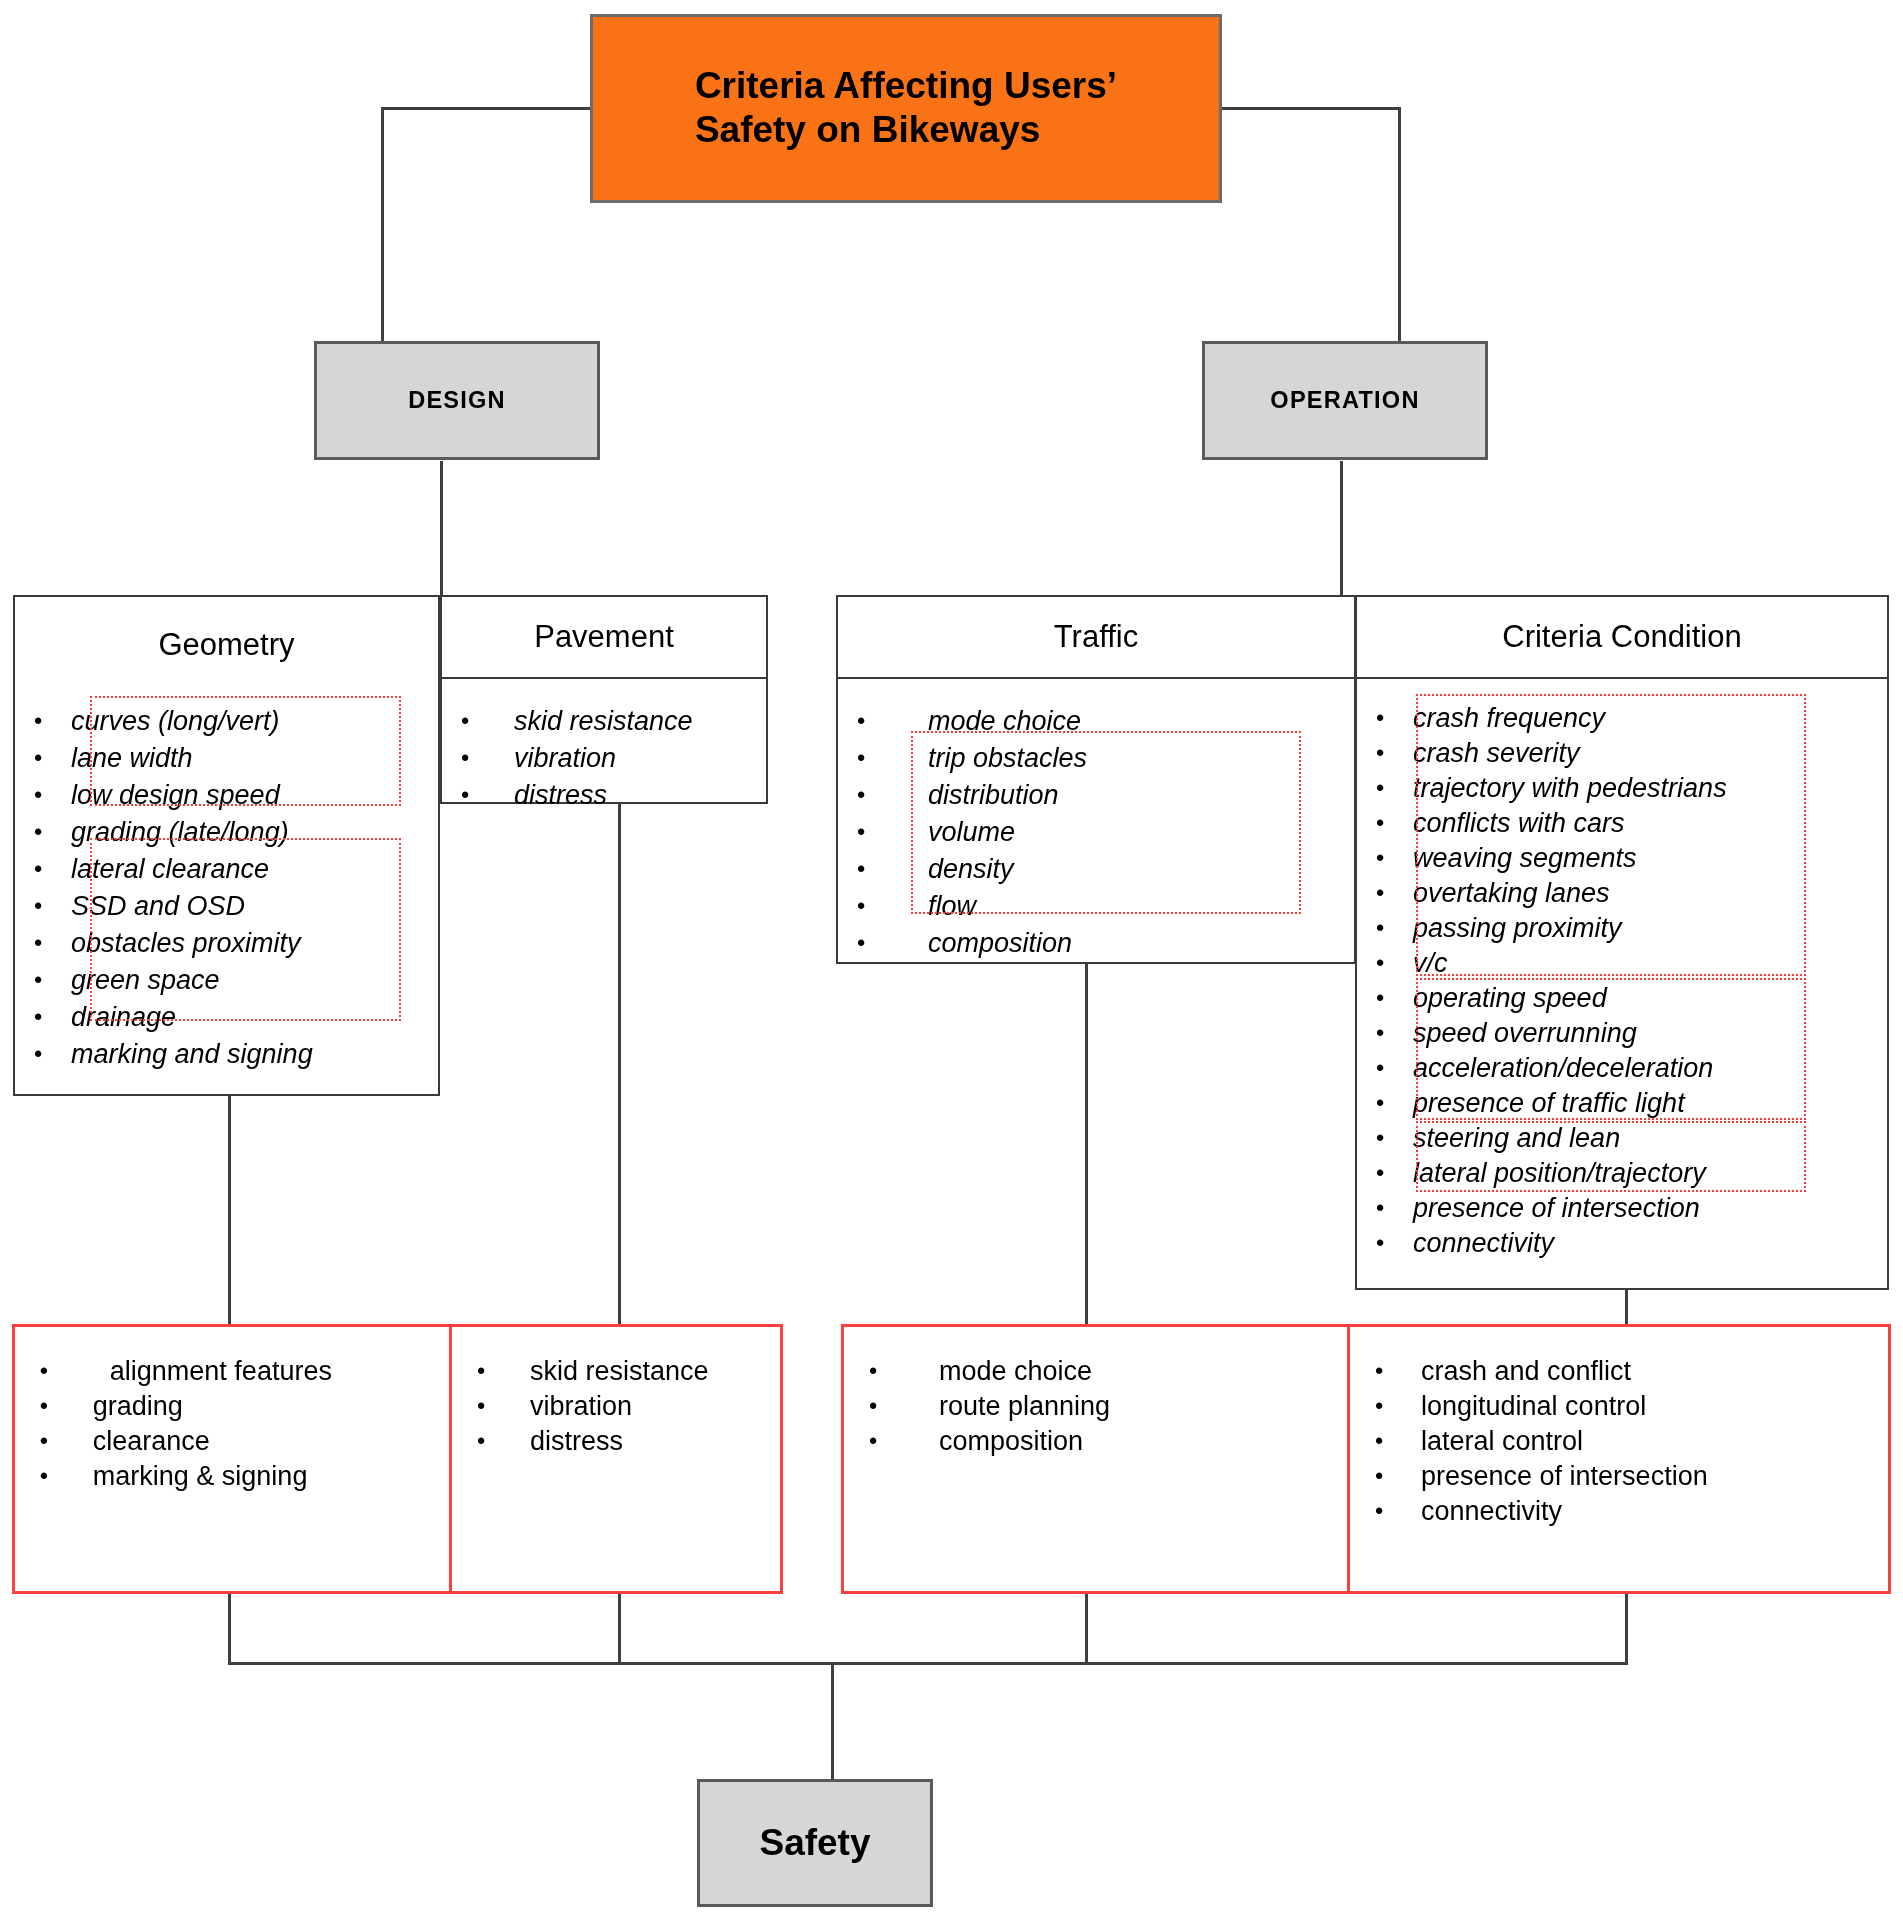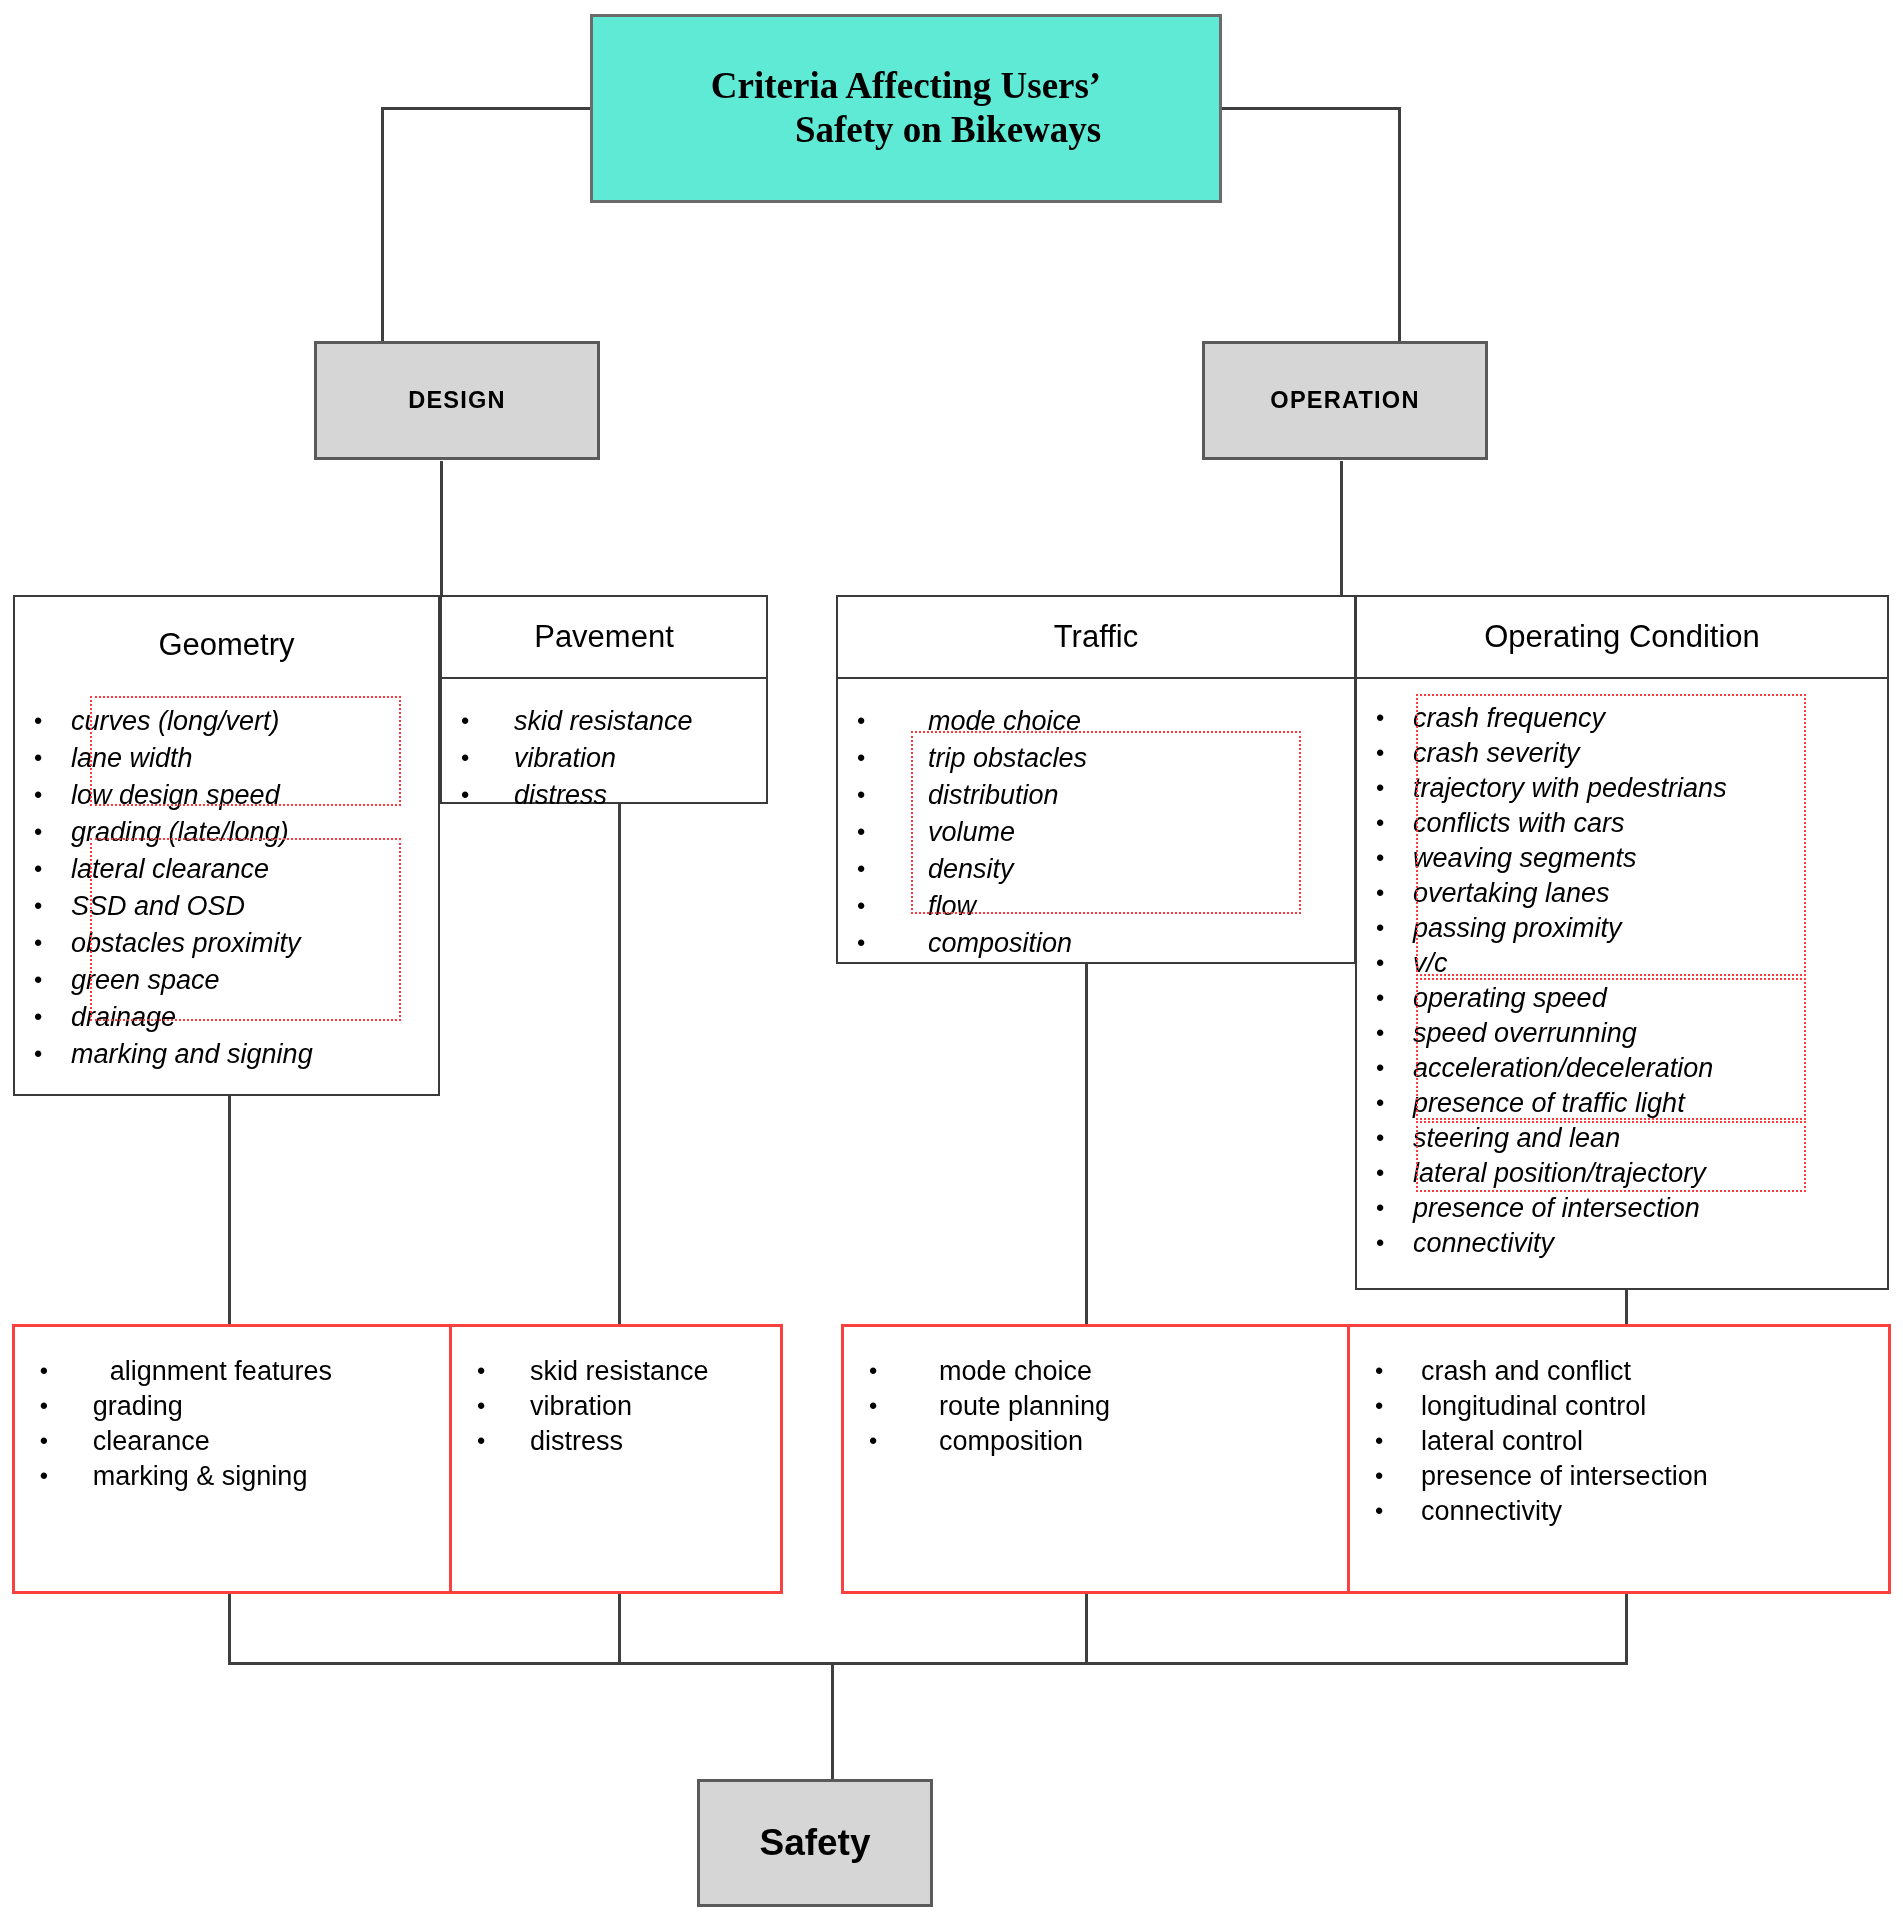--- a/index.html
+++ b/index.html
@@ -7,24 +7,24 @@
   #stage{position:relative;width:1904px;height:1926px;background:#fff;overflow:hidden;}
 
   
   .vline{position:absolute;background:#3f3f3f;width:3px;}
   .hline{position:absolute;background:#3f3f3f;height:3px;}
 
   
   .greybox{position:absolute;box-sizing:border-box;background:#d6d6d6;
            border:3px solid #5a5a5a;display:flex;align-items:center;
            justify-content:center;text-align:center;font-weight:bold;color:#000;}
-  .titlebox{position:absolute;box-sizing:border-box;background:#5eead4;
+  .titlebox{position:absolute;box-sizing:border-box;background:#f97316;
             border:3px solid #6b6b6b;display:flex;align-items:center;
-            justify-content:center;text-align:right;font-weight:bold;color:#000;
-            line-height:1.18;font-family:Liberation Serif, serif;}
+            justify-content:center;text-align:left;font-weight:bold;color:#000;
+            line-height:1.18;}
   .colhdr{position:absolute;box-sizing:border-box;border:2.4px solid #3a3a3a;background:#fff;
           display:flex;align-items:center;justify-content:center;color:#000;}
   .colbody{position:absolute;box-sizing:border-box;border:2.4px solid #3a3a3a;
            border-top:none;background:#fff;}
 
   
   ul.blist{list-style:none;margin:0;padding:0;}
   ul.blist li{position:relative;display:block;color:#000;white-space:nowrap;}
   ul.blist li .bullet{position:absolute;left:0;top:0;width:15.4px;text-align:left;
                       font-size:23.6px;line-height:inherit;}
@@ -121,21 +121,21 @@
       <li><span class="bullet">•</span><span class="txt" style="margin-left:71px">distribution</span></li>
       <li><span class="bullet">•</span><span class="txt" style="margin-left:71px">volume</span></li>
       <li><span class="bullet">•</span><span class="txt" style="margin-left:71px">density</span></li>
       <li><span class="bullet">•</span><span class="txt" style="margin-left:71px">flow</span></li>
       <li><span class="bullet">•</span><span class="txt" style="margin-left:71px">composition</span></li>
     </ul>
   </div>
   <div class="dashgrp" style="left:911px; top:731px; width:390px; height:183px;"></div>
 
   <div class="colhdr" style="left:1355px; top:595px; width:534px; height:84px; font-size:31px;">
-    <span>Operating Condition</span>
+    <span>Criteria Condition</span>
   </div>
   <div class="colbody ital" style="left:1355px; top:679px; width:534px; height:611px;">
     <ul class="blist" style="font-size:27px; line-height:35px; padding:22.4px 0 0 19px;">
       <li><span class="bullet">•</span><span class="txt" style="margin-left:37px">crash frequency</span></li>
       <li><span class="bullet">•</span><span class="txt" style="margin-left:37px">crash severity</span></li>
       <li><span class="bullet">•</span><span class="txt" style="margin-left:37px">trajectory with pedestrians</span></li>
       <li><span class="bullet">•</span><span class="txt" style="margin-left:37px">conflicts with cars</span></li>
       <li><span class="bullet">•</span><span class="txt" style="margin-left:37px">weaving segments</span></li>
       <li><span class="bullet">•</span><span class="txt" style="margin-left:37px">overtaking lanes</span></li>
       <li><span class="bullet">•</span><span class="txt" style="margin-left:37px">passing proximity</span></li>

